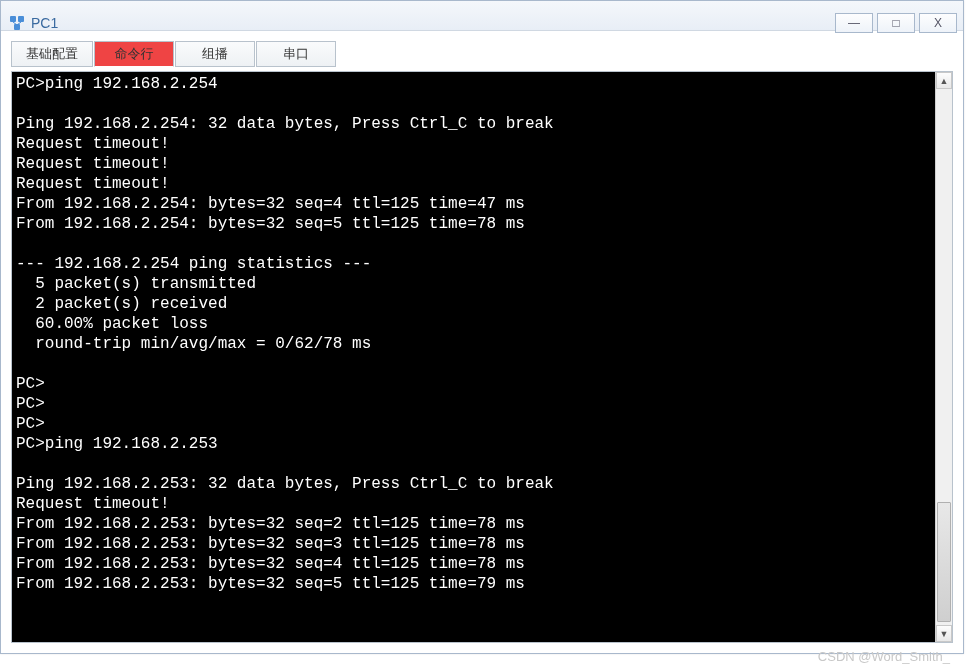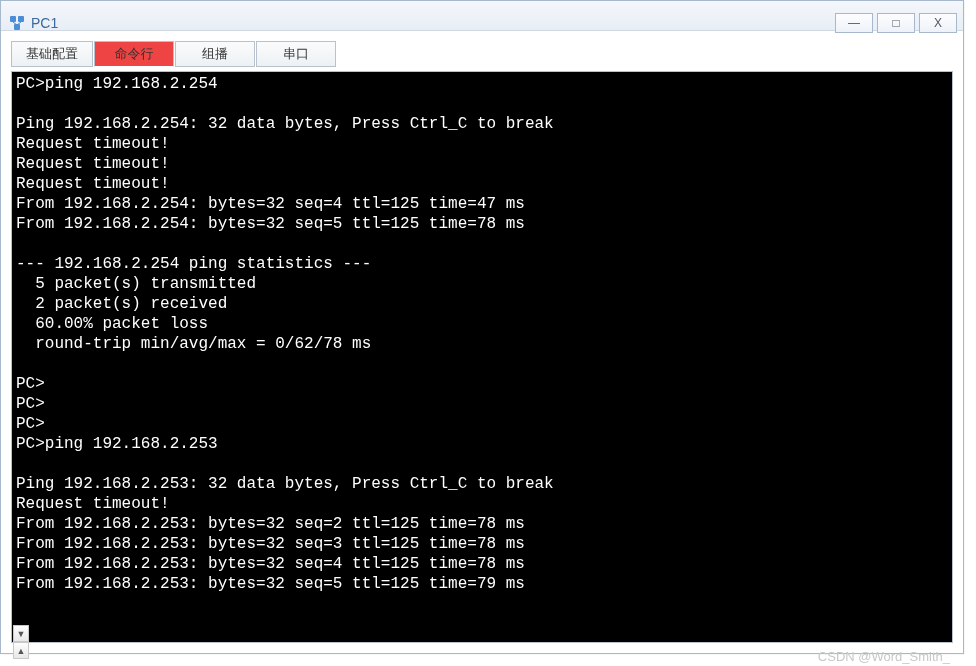--- a/index.html
+++ b/index.html
@@ -82,21 +82,20 @@
       border-bottom-color: #fff;
       position: relative;
       z-index: 2;
     }
     .terminal-wrap {
       border: 1px solid #b8c2cc;
       background: #000;
       position: relative;
       height: 572px;
       display: flex;
-      flex-direction: column;
     }
     .terminal {
       flex: 1;
       background: #000;
       color: #fff;
       font-family: "Courier New", monospace;
       font-size: 16px;
       line-height: 20px;
       padding: 2px 4px;
       white-space: pre;

